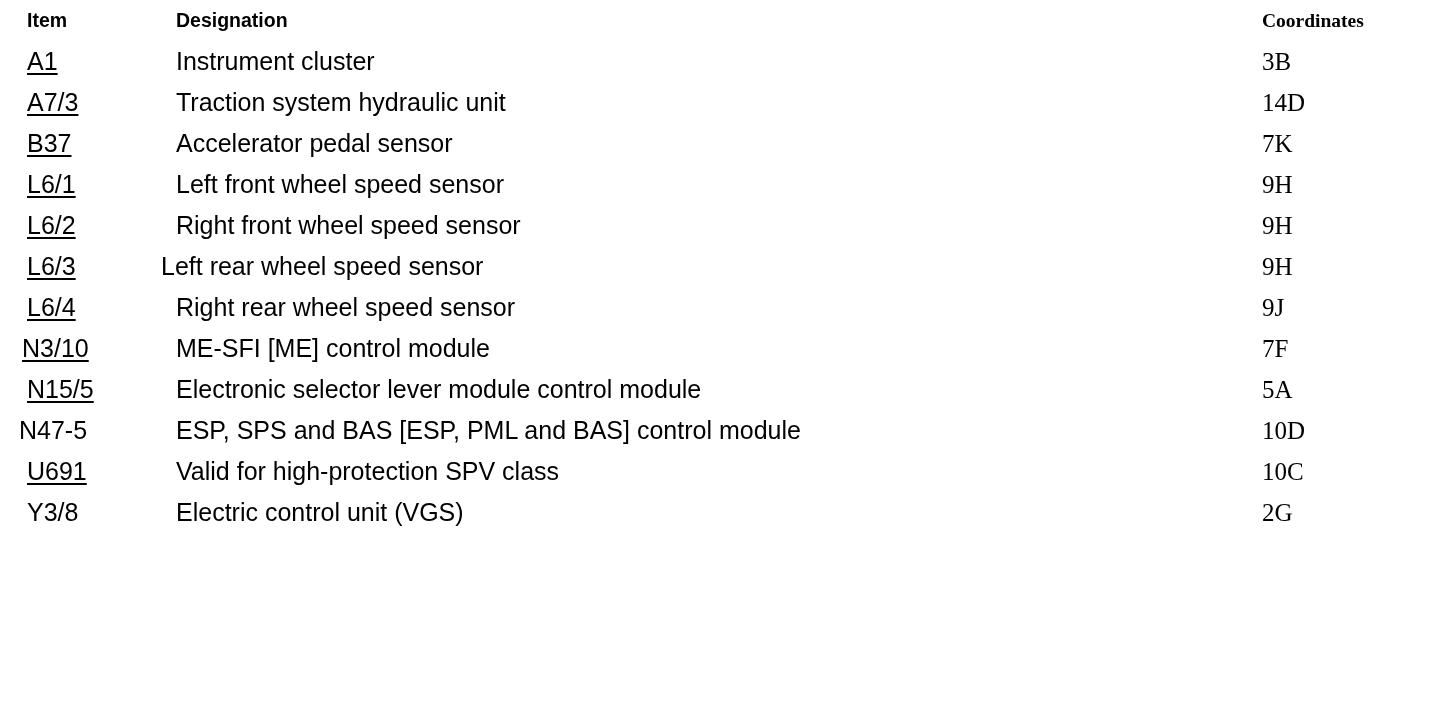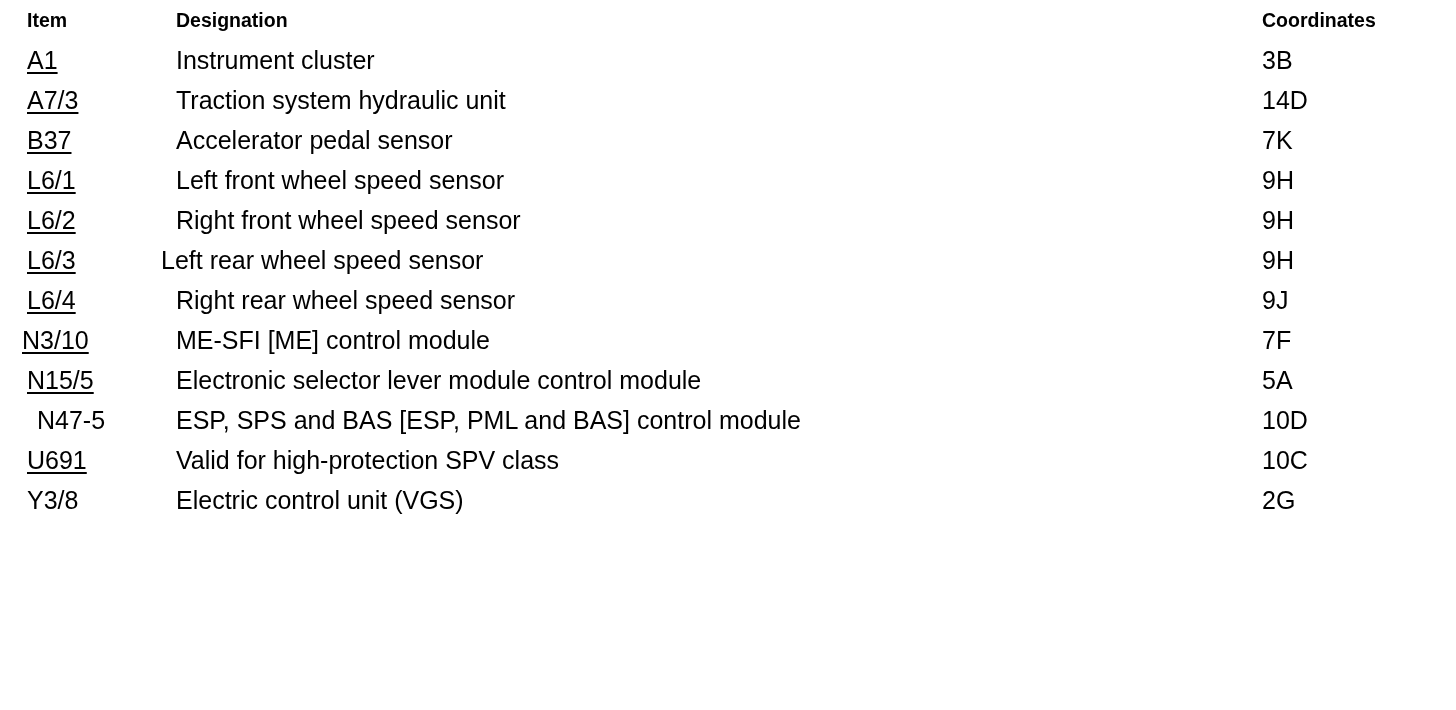--- a/index.html
+++ b/index.html
@@ -57,21 +57,21 @@
   .item-text {
     display: inline-block;
   }
   .item-text.linked {
     text-decoration: underline;
     text-underline-offset: 3px;
     text-decoration-thickness: 1.5px;
   }
 
   .designation-text { display: inline-block; }
-  .coord-text { display: inline-block; }
+  .coord-text { display: inline-block; font-family: Liberation Serif, serif; }
 </style>
 </head>
 <body>
 
 <table class="legend-table">
   <colgroup>
     <col class="col-item">
     <col class="col-designation">
     <col class="col-coordinates">
   </colgroup>
@@ -128,21 +128,21 @@
         <td><span class="item-text linked" style="margin-left: 22px;">N3/10</span></td>
         <td><span class="designation-text" style="margin-left: 27px;">ME-SFI [ME] control module</span></td>
         <td><span class="coord-text" style="margin-left: 26px;">7F</span></td>
       </tr>
       <tr>
         <td><span class="item-text linked" style="margin-left: 27px;">N15/5</span></td>
         <td><span class="designation-text" style="margin-left: 27px;">Electronic selector lever module control module</span></td>
         <td><span class="coord-text" style="margin-left: 26px;">5A</span></td>
       </tr>
       <tr>
-        <td><span class="item-text" style="margin-left: 37px;">N47-5</span></td>
+        <td><span class="item-text" style="margin-left: 19px;">N47-5</span></td>
         <td><span class="designation-text" style="margin-left: 27px;">ESP, SPS and BAS [ESP, PML and BAS] control module</span></td>
         <td><span class="coord-text" style="margin-left: 26px;">10D</span></td>
       </tr>
       <tr>
         <td><span class="item-text linked" style="margin-left: 27px;">U691</span></td>
         <td><span class="designation-text" style="margin-left: 27px;">Valid for high-protection SPV class</span></td>
         <td><span class="coord-text" style="margin-left: 26px;">10C</span></td>
       </tr>
       <tr>
         <td><span class="item-text" style="margin-left: 27px;">Y3/8</span></td>

